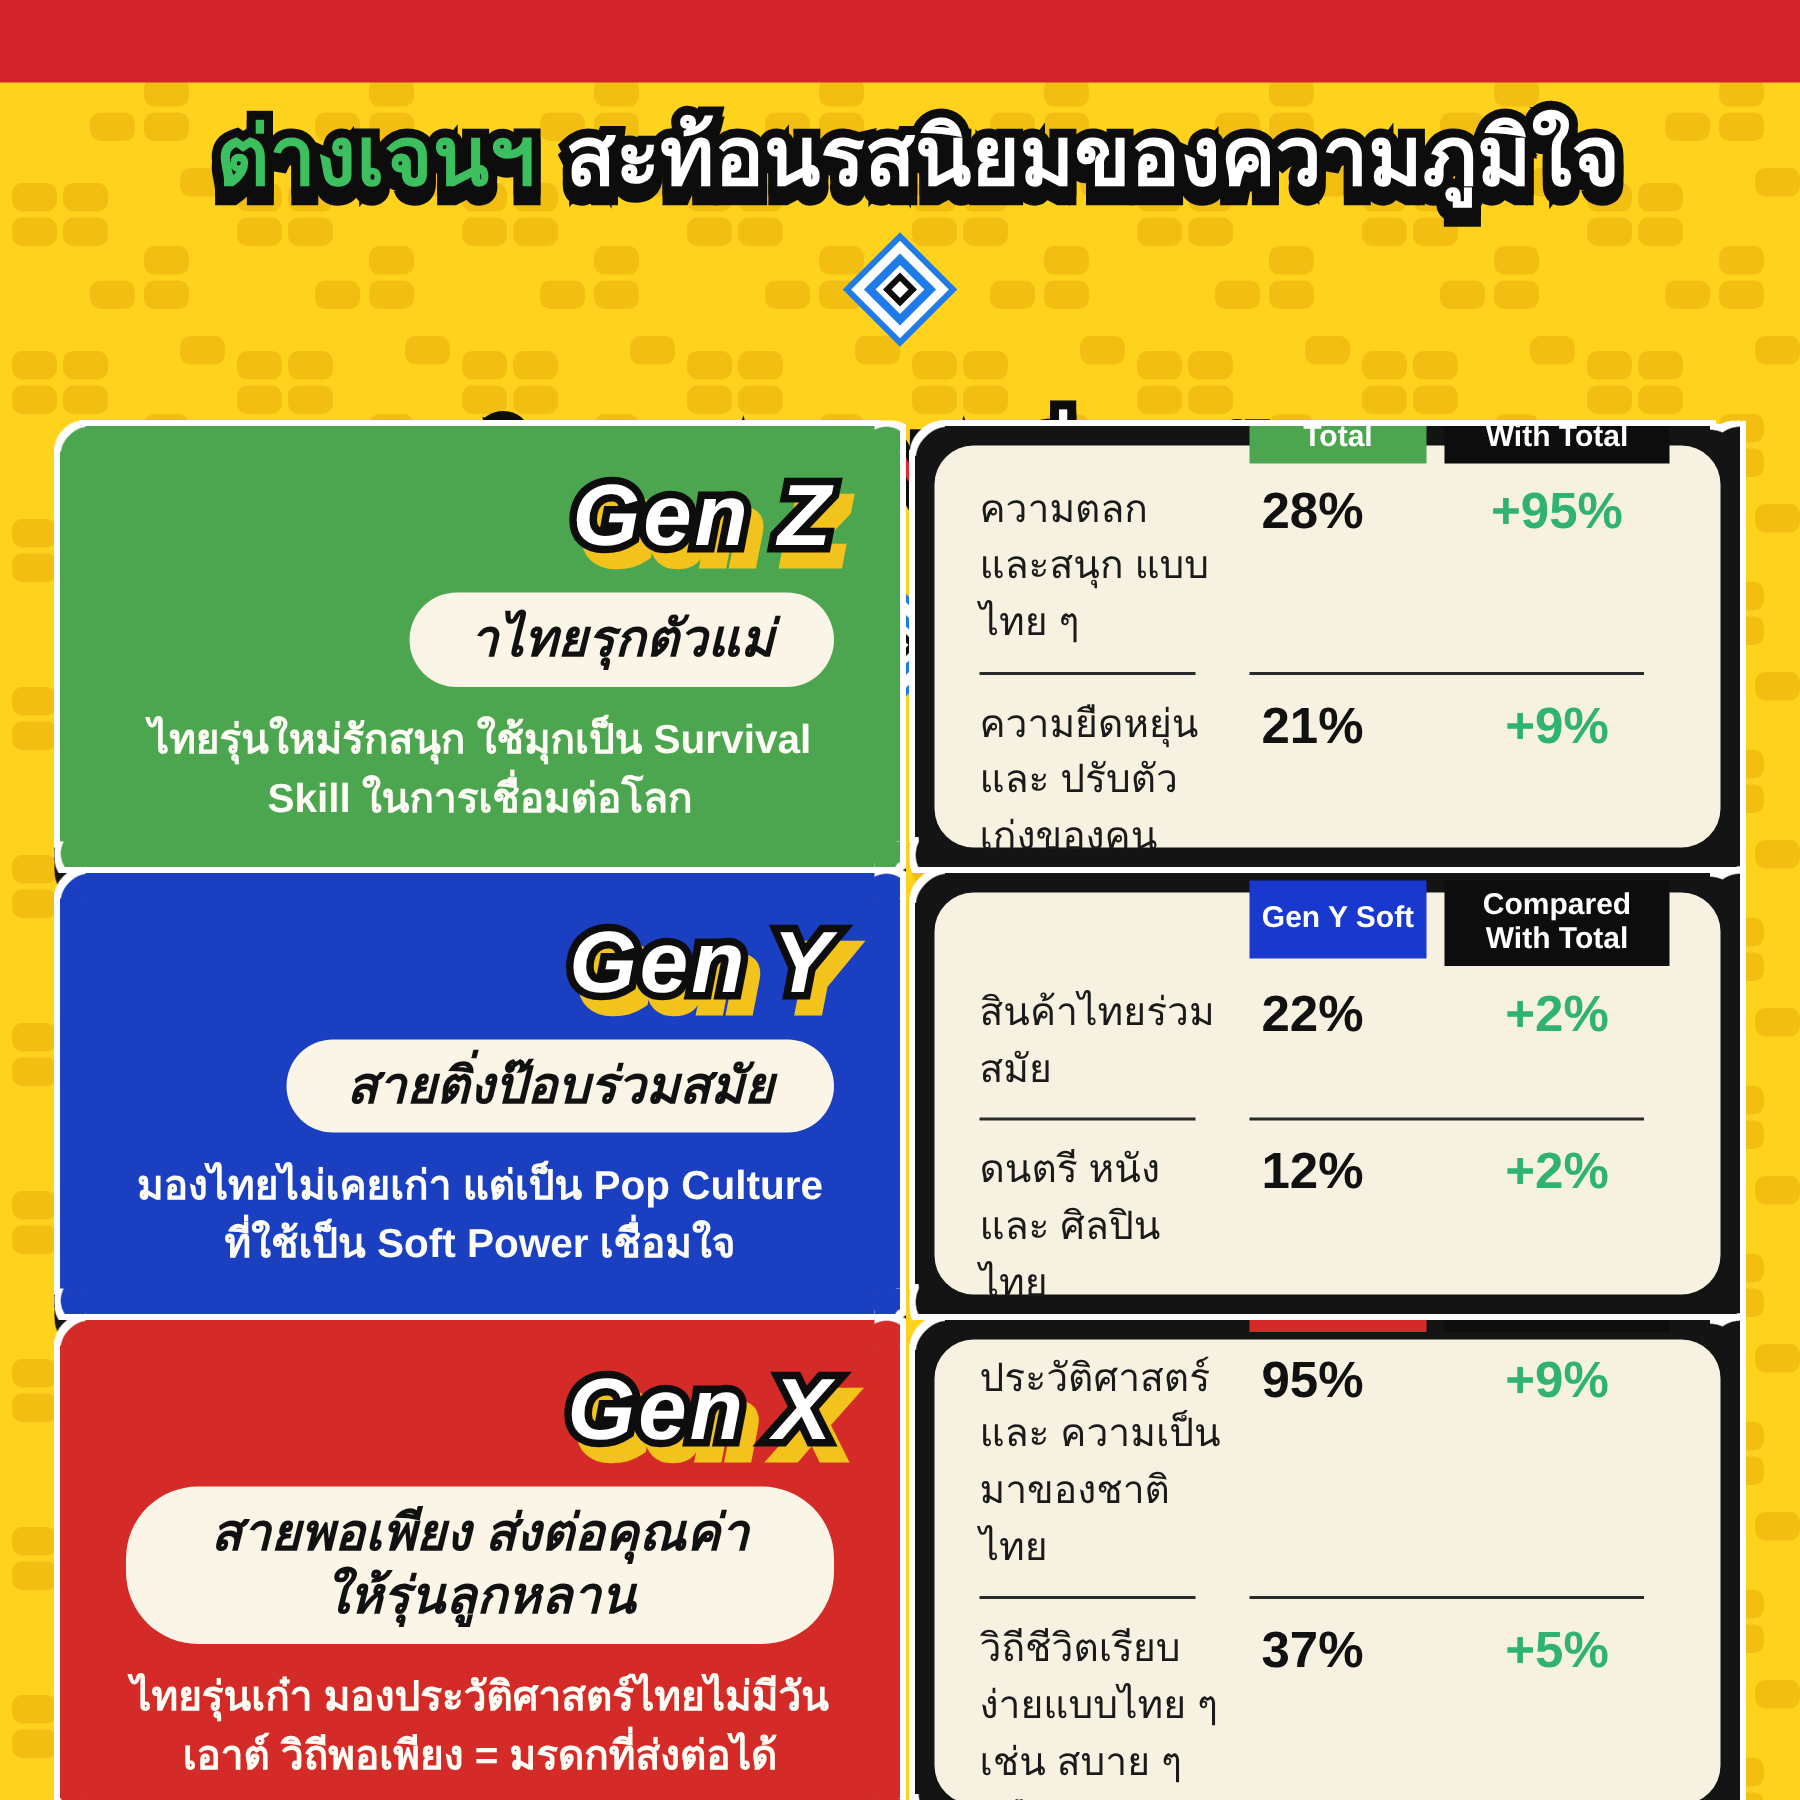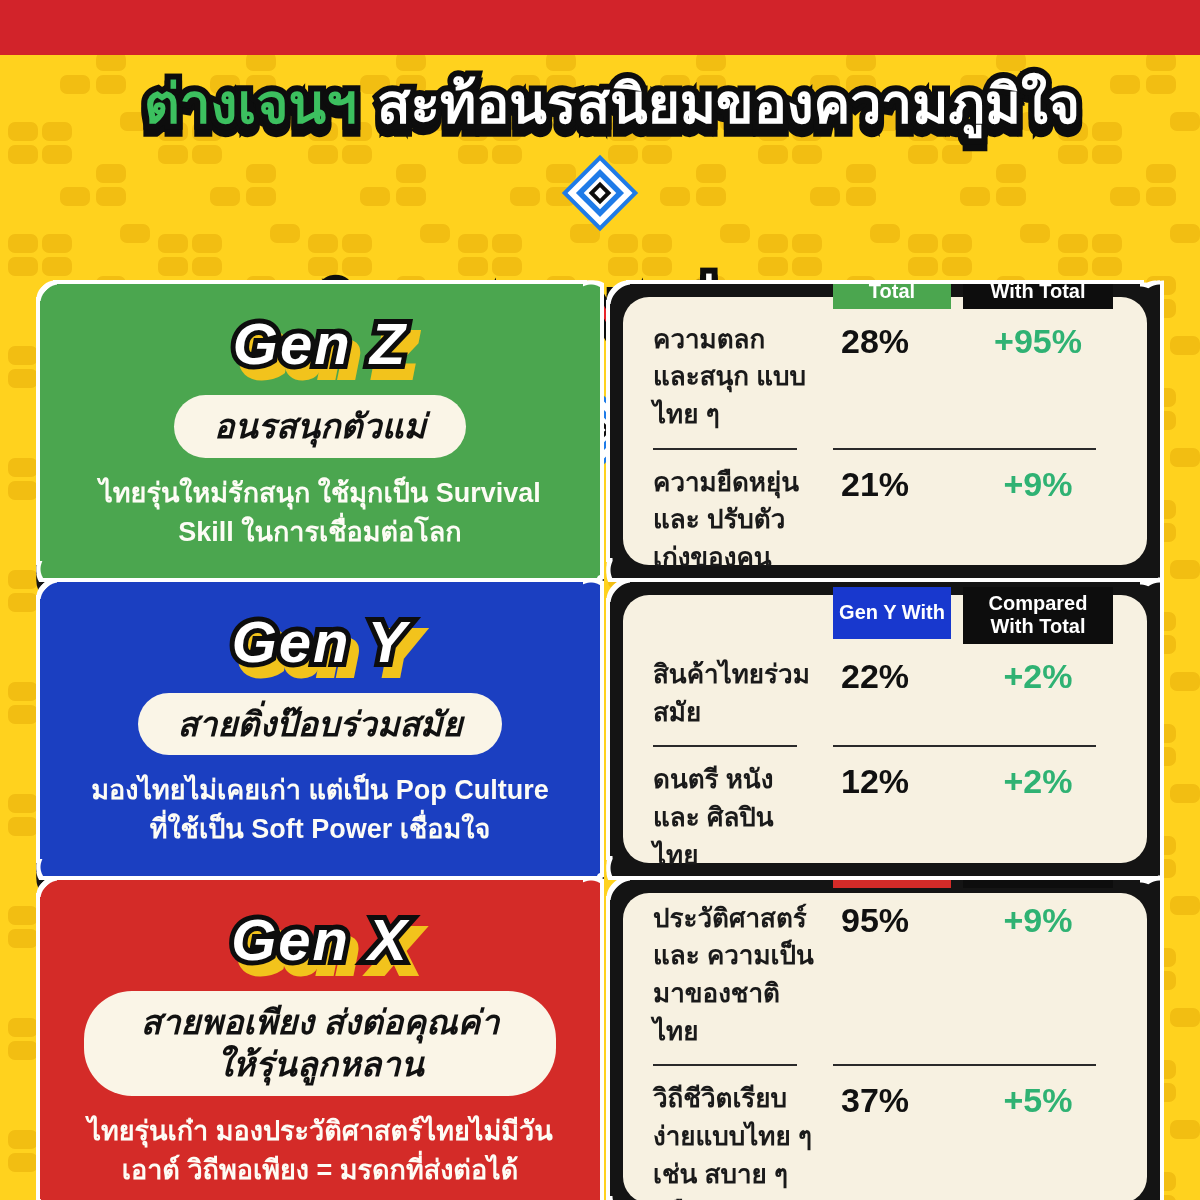--- a/index.html
+++ b/index.html
@@ -66,39 +66,39 @@
     mask-position:var(--r) 0,0 var(--r),0 0,0 100%,100% 0,0 0;
     mask-repeat:no-repeat,no-repeat,repeat-x,repeat-x,repeat-y,repeat-y;
   }
 
   .grid{position:absolute;left:40px;top:284px;width:1120px;height:838px;z-index:2;
     display:grid;grid-template-columns:560px 1fr;grid-template-rows:1fr 1fr 1fr;gap:4px 10px;}
 
   .lbox-wrap{filter:drop-shadow(4px 0 0 #fff) drop-shadow(-4px 0 0 #fff) drop-shadow(0 4px 0 #fff) drop-shadow(0 -4px 0 #fff) drop-shadow(0 9px 0 #161616);}
   .panel-wrap{filter:drop-shadow(4px 0 0 #fff) drop-shadow(-4px 0 0 #fff) drop-shadow(0 4px 0 #fff) drop-shadow(0 -4px 0 #fff);}
 
-  .lbox{display:flex;flex-direction:column;align-items:center;justify-content:center;
+  .lbox{display:flex;flex-direction:column;align-items:flex-end;justify-content:center;
     text-align:center;padding:26px 44px;}
   .lbox.g{background:var(--green);} .lbox.b{background:var(--blue);} .lbox.r{background:var(--red);}
   .gen-head{font-size:58px;font-weight:900;font-style:italic;color:#fff;letter-spacing:2px;margin-bottom:18px;}
   .pill{background:var(--pill);border-radius:48px;padding:10px 40px;max-width:486px;
     font-style:italic;font-weight:800;font-size:34px;color:#111;line-height:1.25;}
   .ldesc{color:#FDFCF5;font-weight:700;font-size:27px;line-height:1.45;margin-top:16px;max-width:506px;}
 
   .panel{background:#141414;}
   .inner{position:absolute;inset:13px;border-radius:26px;background:var(--cream);
     display:flex;flex-direction:column;justify-content:center;padding:22px 34px 18px 30px;}
   .tbl{width:100%;}
   .thead,.trow,.sep{display:grid;grid-template-columns:1fr 118px 150px;column-gap:12px;align-items:start;}
   .thead{margin-bottom:12px;}
   .badge{display:flex;align-items:center;justify-content:center;text-align:center;
     color:#fff;font-weight:700;font-size:20px;line-height:1.18;min-height:52px;padding:5px 6px;}
   .badge.bg-g{background:var(--green);} .badge.bg-b{background:#1838CE;}
   .badge.bg-r{background:var(--red);} .badge.bg-k{background:#0d0d0d;}
-  .lbl{font-size:26px;font-weight:700;color:#1a1a1a;line-height:1.45;padding-right:4px;}
+  .lbl{font-size:26px;font-weight:400;color:#1a1a1a;line-height:1.45;padding-right:4px;}
   .val{font-size:34px;font-weight:800;color:#111;padding-left:8px;line-height:1.2;}
   .cmp{font-size:34px;font-weight:800;color:var(--cmp);text-align:center;line-height:1.2;}
   .sep{margin:14px 0;}
   .sep .sl{grid-column:1;height:2px;background:#2a2a2a;width:86%;}
   .sep .sr{grid-column:2/4;height:2px;background:#2a2a2a;width:94%;}
 
   
   .hang{position:absolute;z-index:1;width:7px;background:#fff;}
   .drip{position:absolute;z-index:1;width:9px;background:#fff;}
   .drip::before{content:"";position:absolute;left:-13px;top:0;width:35px;height:44px;background:#fff;border-radius:0 0 18px 18px;}
@@ -159,21 +159,21 @@
   </div>
 
   <div class="grid">
 
     <div class="lbox-wrap">
       <div class="scallop lbox g">
         <div class="gen-head">
           <span class="ol gen-ol" data-text="Gen Z">Gen Z</span>
         </div>
         <div class="pill">
-          <span>อนรสนุกตัวแม่</span>
+          <span>าไทยรุกตัวแม่</span>
         </div>
         <div class="ldesc">ไทยรุ่นใหม่รักสนุก ใช้มุกเป็น Survival Skill ในการเชื่อมต่อโลก</div>
       </div>
     </div>
 
     <div class="panel-wrap">
       <div class="scallop panel" style="--r:20px;--p:44px;">
         <div class="inner">
           <div class="tbl">
             <div class="thead">
@@ -211,21 +211,21 @@
         <div class="ldesc">มองไทยไม่เคยเก่า แต่เป็น Pop Culture ที่ใช้เป็น Soft Power เชื่อมใจ</div>
       </div>
     </div>
 
     <div class="panel-wrap">
       <div class="scallop panel" style="--r:20px;--p:44px;">
         <div class="inner">
           <div class="tbl">
             <div class="thead">
               <span></span>
-              <span class="badge bg-b">Gen Y With</span>
+              <span class="badge bg-b">Gen Y Soft</span>
               <span class="badge bg-k">Compared With Total</span>
             </div>
             <div class="trow">
               <span class="lbl">สินค้าไทยร่วมสมัย</span>
               <span class="val">22%</span>
               <span class="cmp">+2%</span>
             </div>
             <div class="sep">
                 <i class="sl"></i>
                 <i class="sr"></i>

